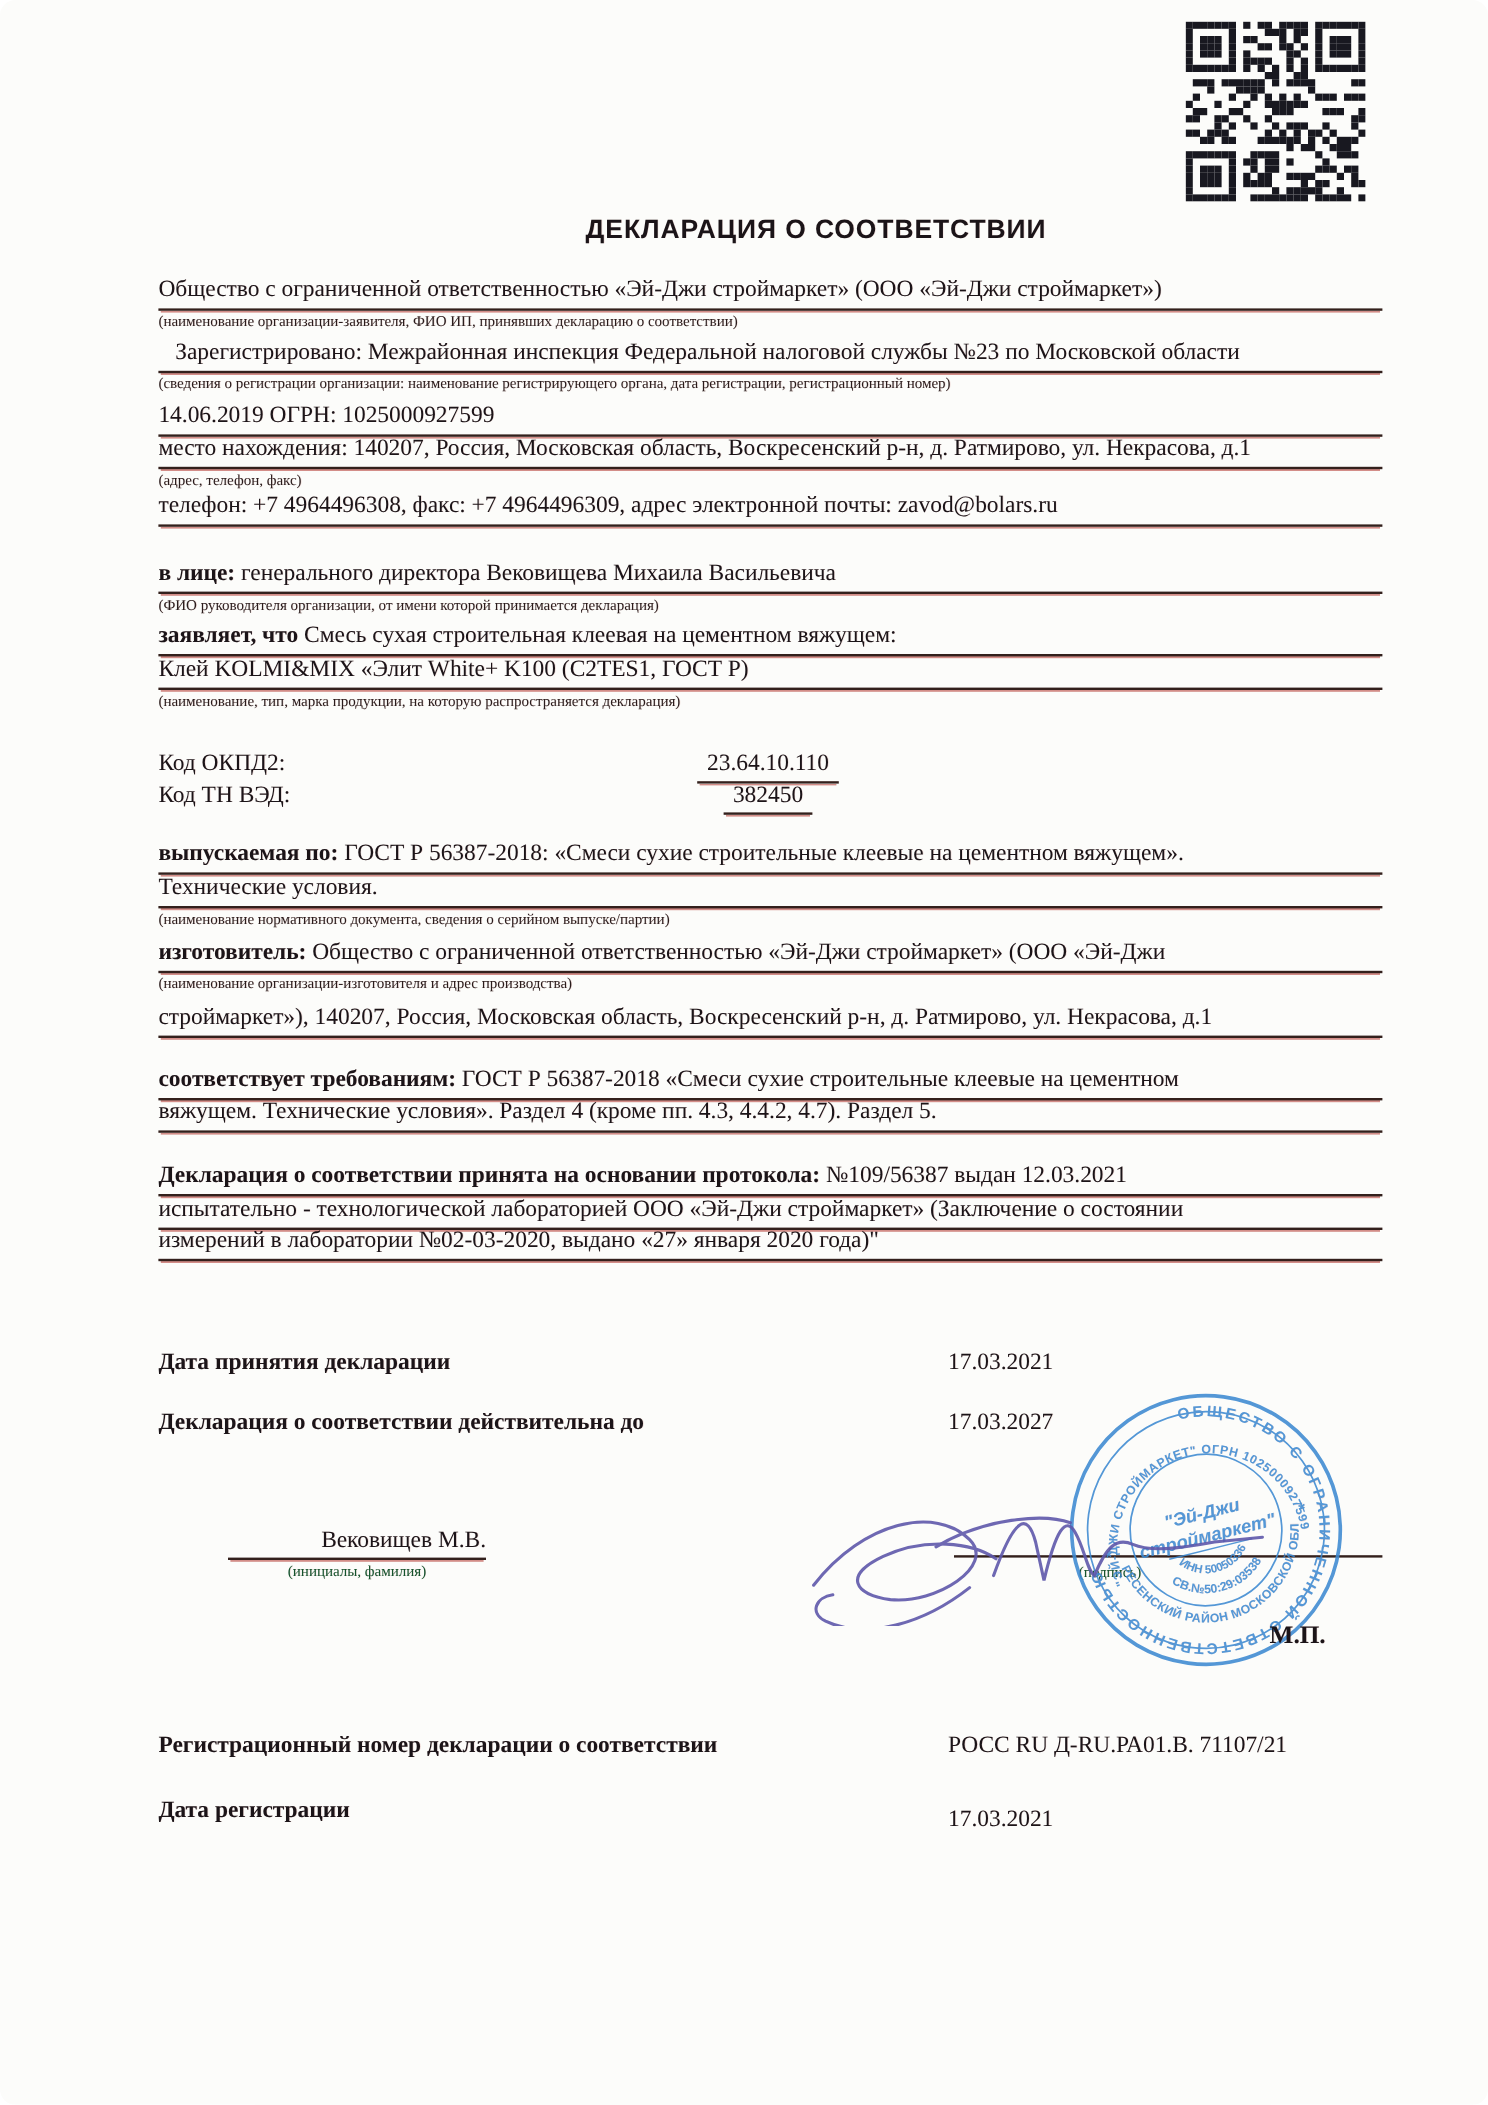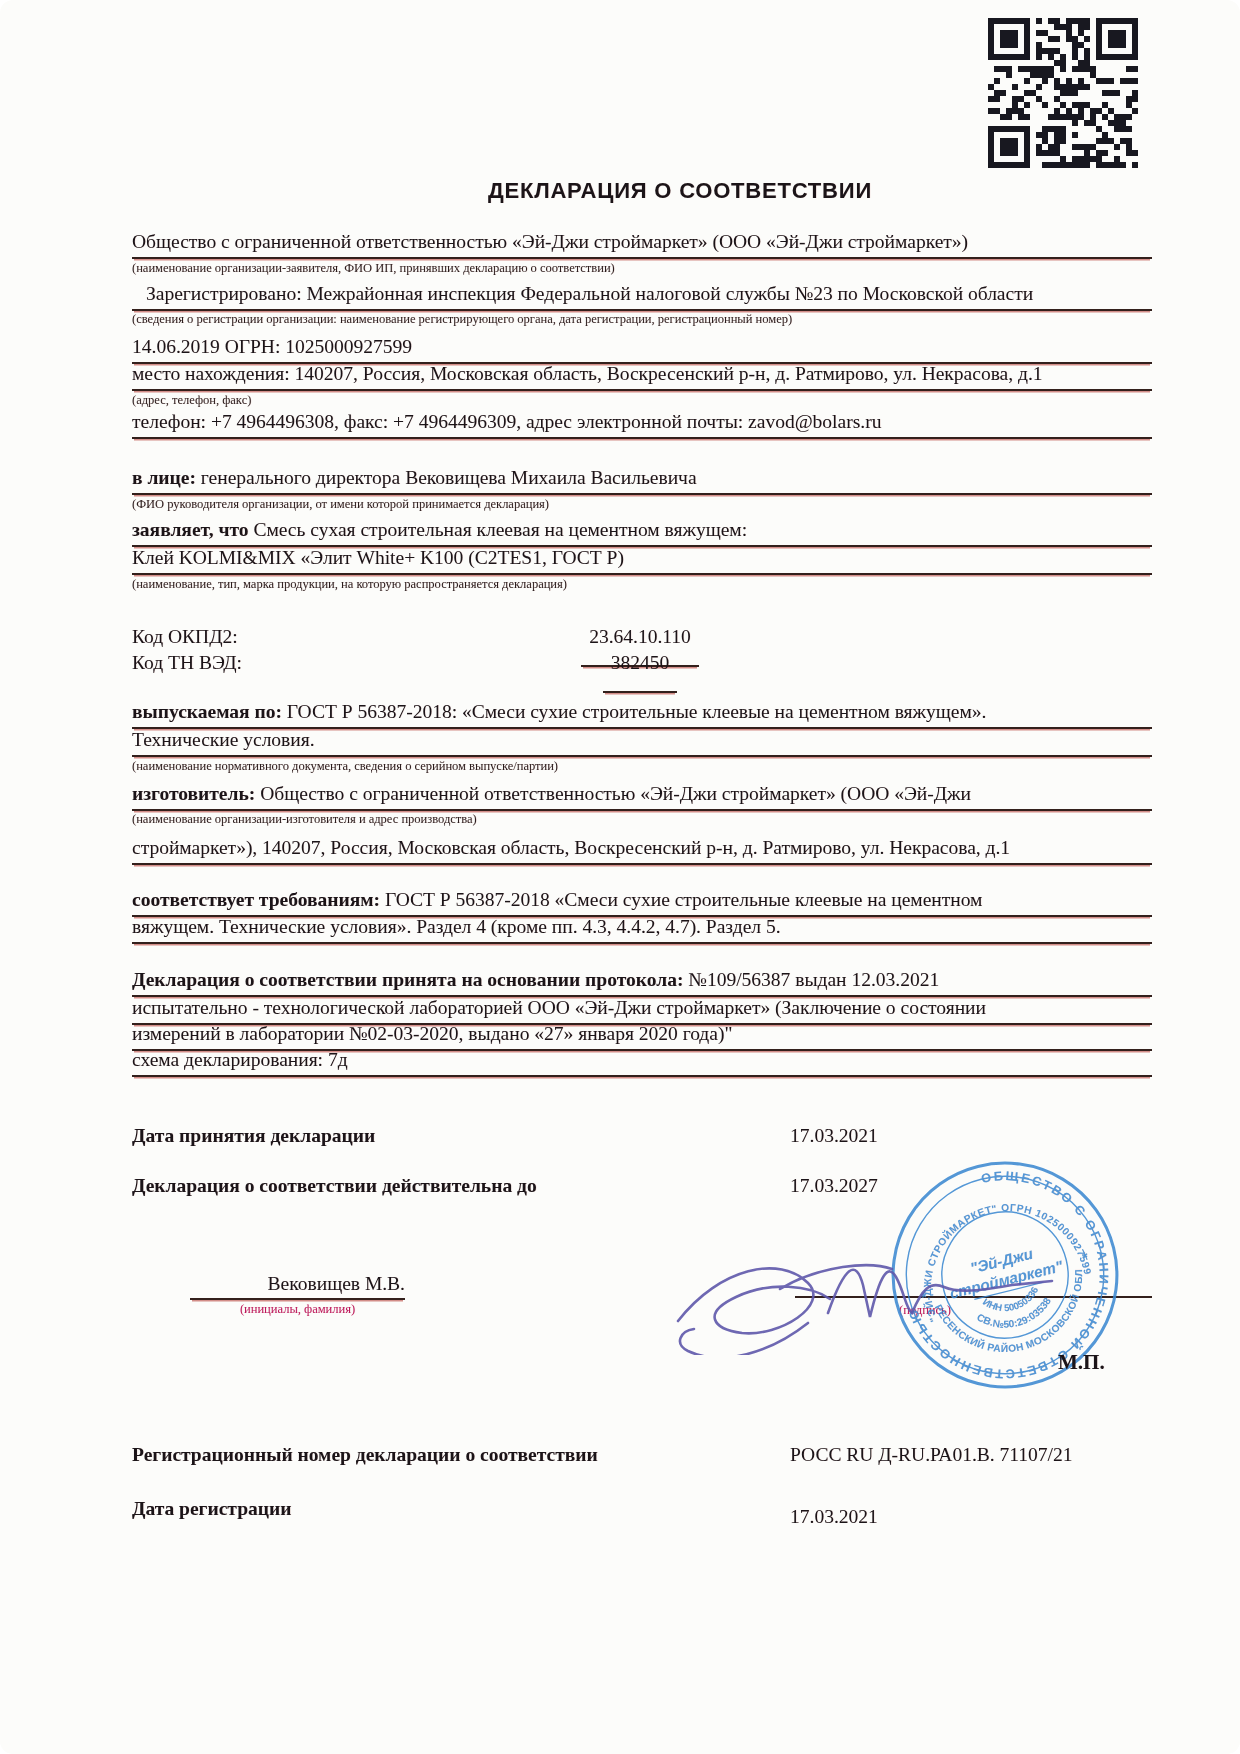--- a/index.html
+++ b/index.html
@@ -19,35 +19,35 @@
   }
   .rule{border-bottom:2.5px solid var(--rule,#33201c);box-shadow:0 3.5px 0 -2px rgba(170,30,22,.5);}
   .caption{
     position:absolute;left:132px;width:1020px;text-align:left;
     font-size:12.5px;line-height:15px;color:#2a1d1d;
   }
   .b{font-weight:bold;}
   .label{position:absolute;left:132px;font-size:19.5px;line-height:24px;white-space:nowrap;}
   .val{position:absolute;left:790px;font-size:19.5px;line-height:24px;white-space:nowrap;}
   .codeval{position:absolute;left:480px;width:320px;text-align:center;font-size:19.5px;line-height:24px;}
-  .uval{display:inline-block;padding:0 8px 16px 8px;border-bottom:2.5px solid var(--rule,#33201c);box-shadow:0 3.5px 0 -2px rgba(170,30,22,.5);text-align:right;}
+  .uval{display:inline-block;padding:0 8px 2px 8px;border-bottom:2.5px solid var(--rule,#33201c);box-shadow:0 3.5px 0 -2px rgba(170,30,22,.5);text-align:right;}
   .hr{position:absolute;height:0;border-bottom:2.5px solid var(--rule,#33201c);box-shadow:0 3.5px 0 -2px rgba(170,30,22,.5);}
   .qr{position:absolute;left:988px;top:18px;width:150px;height:150px;}
   #qr-svg{width:100%;height:100%;}
   #qr-svg rect{fill:#181820;}
   .stamp{
     position:absolute;left:888px;top:1158px;width:234px;height:234px;
     opacity:.88;transform:rotate(-14deg);z-index:5;
     font-family:"Liberation Sans",sans-serif;
   }
   .stamp text{fill:var(--stamp,#3d8ad2);font-weight:bold;}
   .sig{position:absolute;left:660px;top:1225px;width:400px;height:130px;z-index:6;}
   .mp{position:absolute;left:1058px;top:1350px;font-size:21px;font-weight:bold;z-index:7;}
   .signame{position:absolute;left:190px;width:215px;text-align:right;font-size:19.5px;line-height:24px;padding-bottom:2px;}
-  .sigcap{position:absolute;font-size:12.5px;text-align:center;color:#be185d;}
+  .sigcap{position:absolute;font-size:12.5px;text-align:center;color:#14532d;}
 </style>
 </head>
 <body>
 
 <div class="paper">
 
   <div class="qr">
     <svg id="qr-svg" xmlns="http://www.w3.org/2000/svg" viewBox="0 0 150 150">
         <rect x="0" y="0" width="6" height="6"></rect>
         <rect x="6" y="0" width="6" height="6"></rect>
@@ -427,23 +427,20 @@
 
   <div class="line rule" style="top:968px">
     <span class="b">Декларация о соответствии принята на основании протокола:</span><span> №109/56387 выдан 12.03.2021</span>
   </div>
   <div class="line rule" style="top:996px">
     <span>испытательно  - технологической лабораторией ООО «Эй-Джи строймаркет» (Заключение о состоянии</span>
   </div>
   <div class="line rule" style="top:1022px">
     <span>измерений в лаборатории №02-03-2020, выдано «27» января 2020 года)"</span>
   </div>
-  <div class="line rule" style="top:1048px">
-    <span>схема декларирования: 7д</span>
-  </div>
 
   <div class="label b" style="top:1124px">Дата принятия декларации</div>
   <div class="val" style="top:1124px">17.03.2021</div>
   <div class="label b" style="top:1174px">Декларация о соответствии действительна до</div>
   <div class="val" style="top:1174px">17.03.2027</div>
 
   <div class="signame rule" style="top:1272px">Вековищев М.В.</div>
   <div class="sigcap" style="left:190px;width:215px;top:1302px">(инициалы, фамилия)</div>
 
   <div class="hr" style="left:795px;top:1296px;width:357px"></div>

